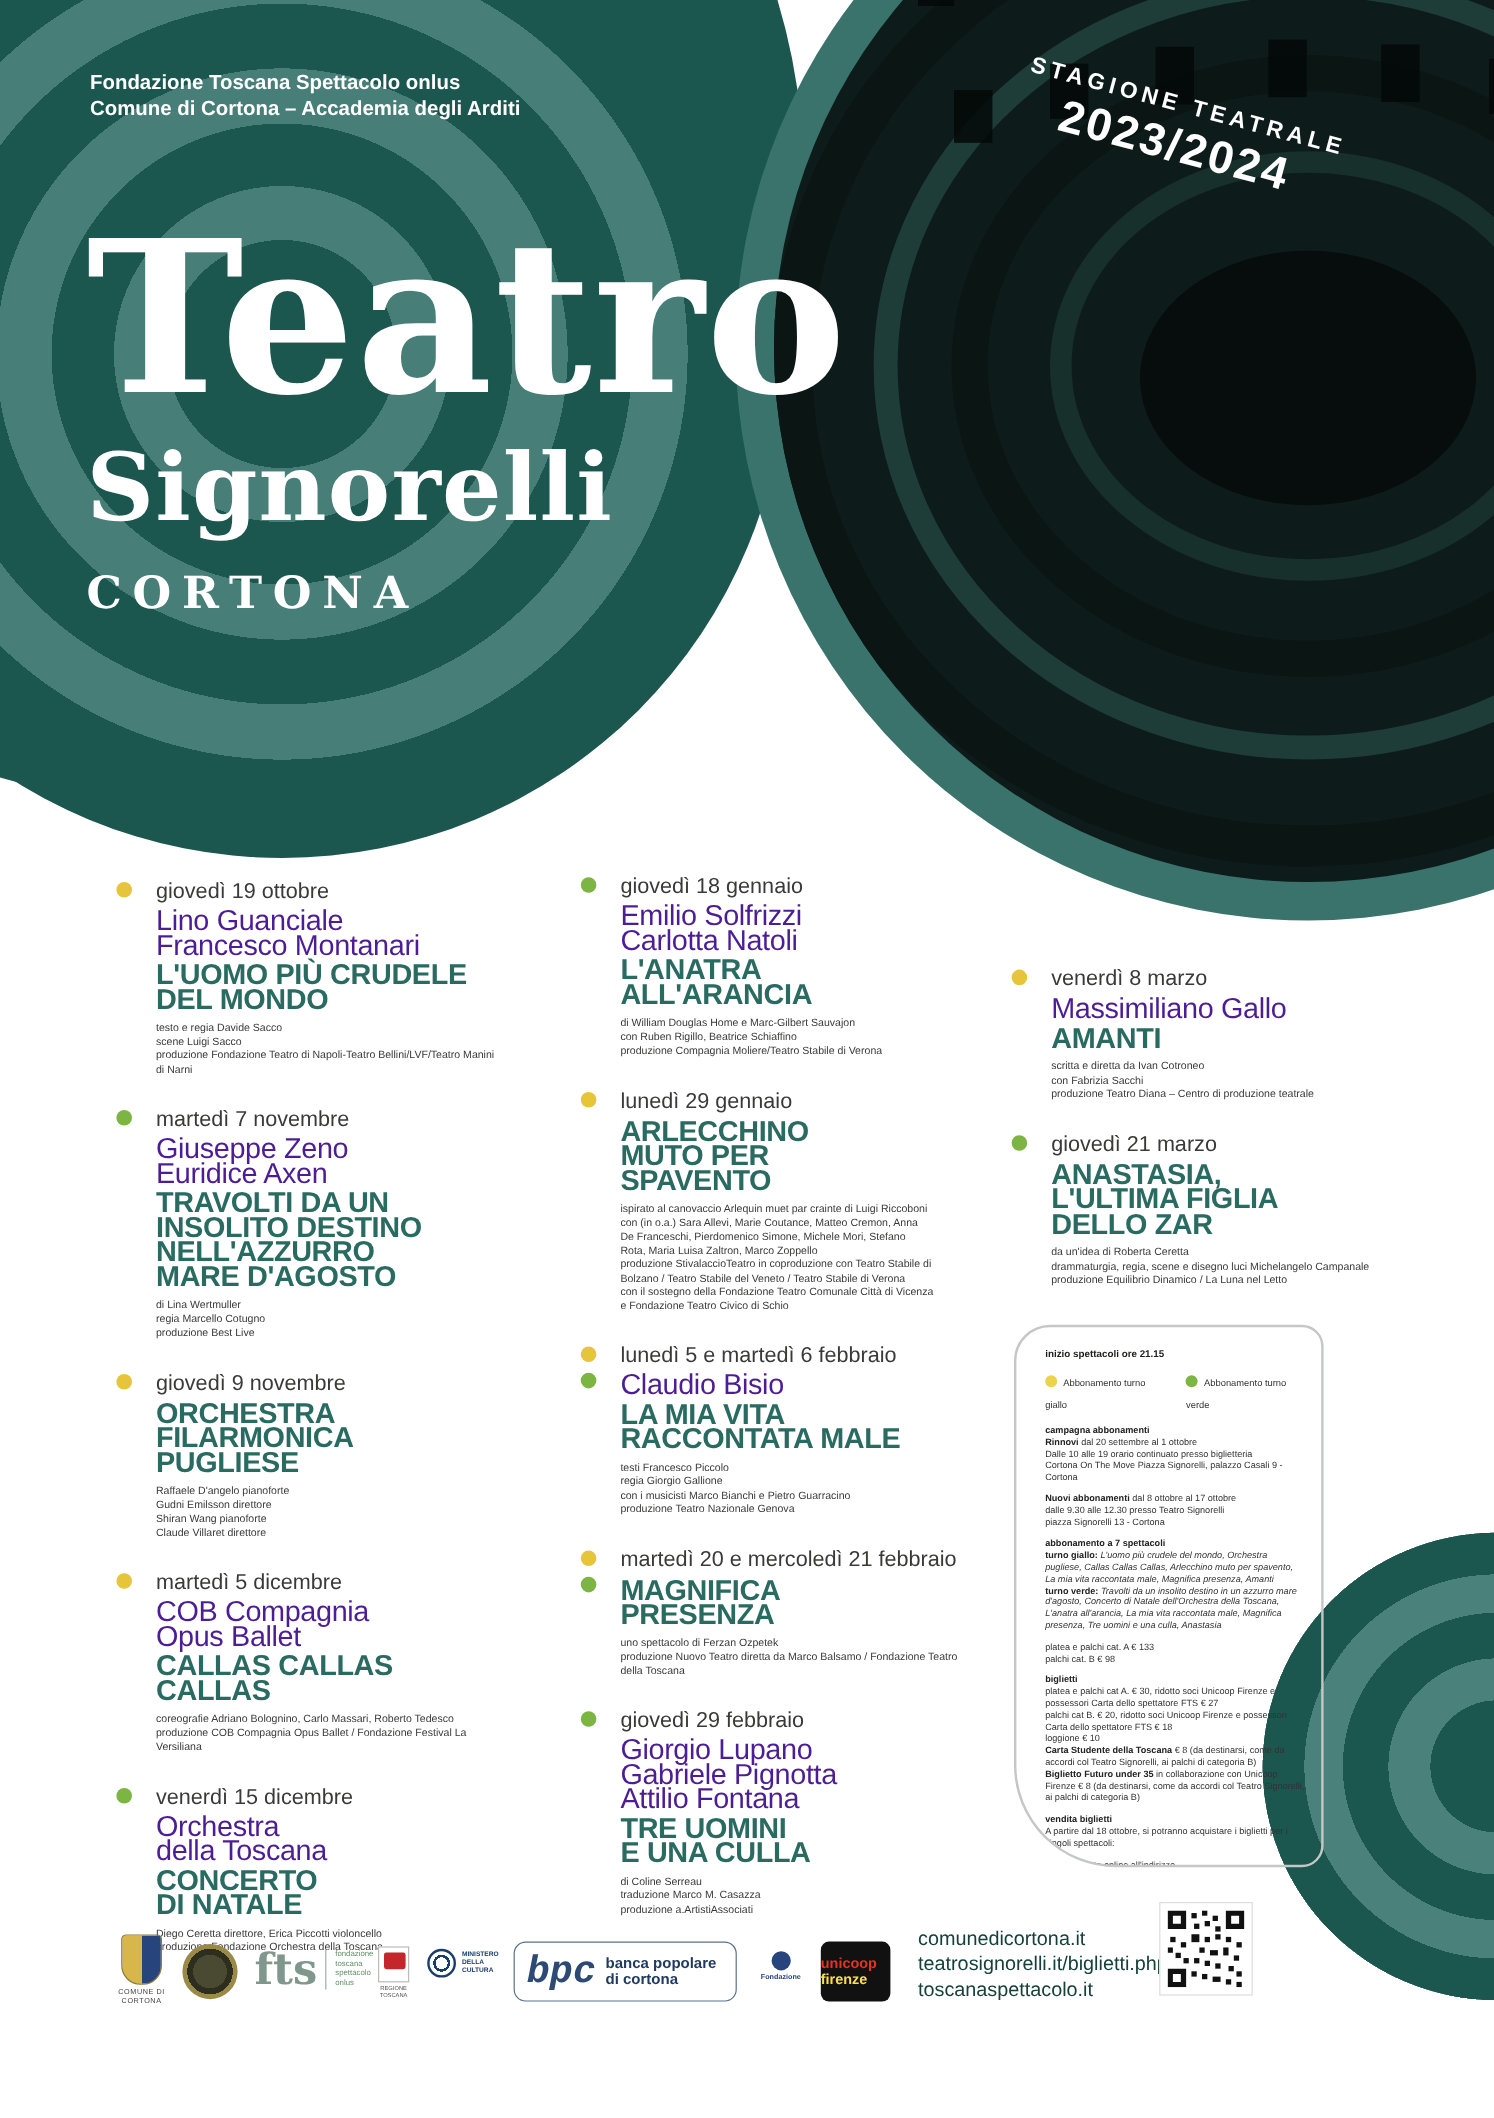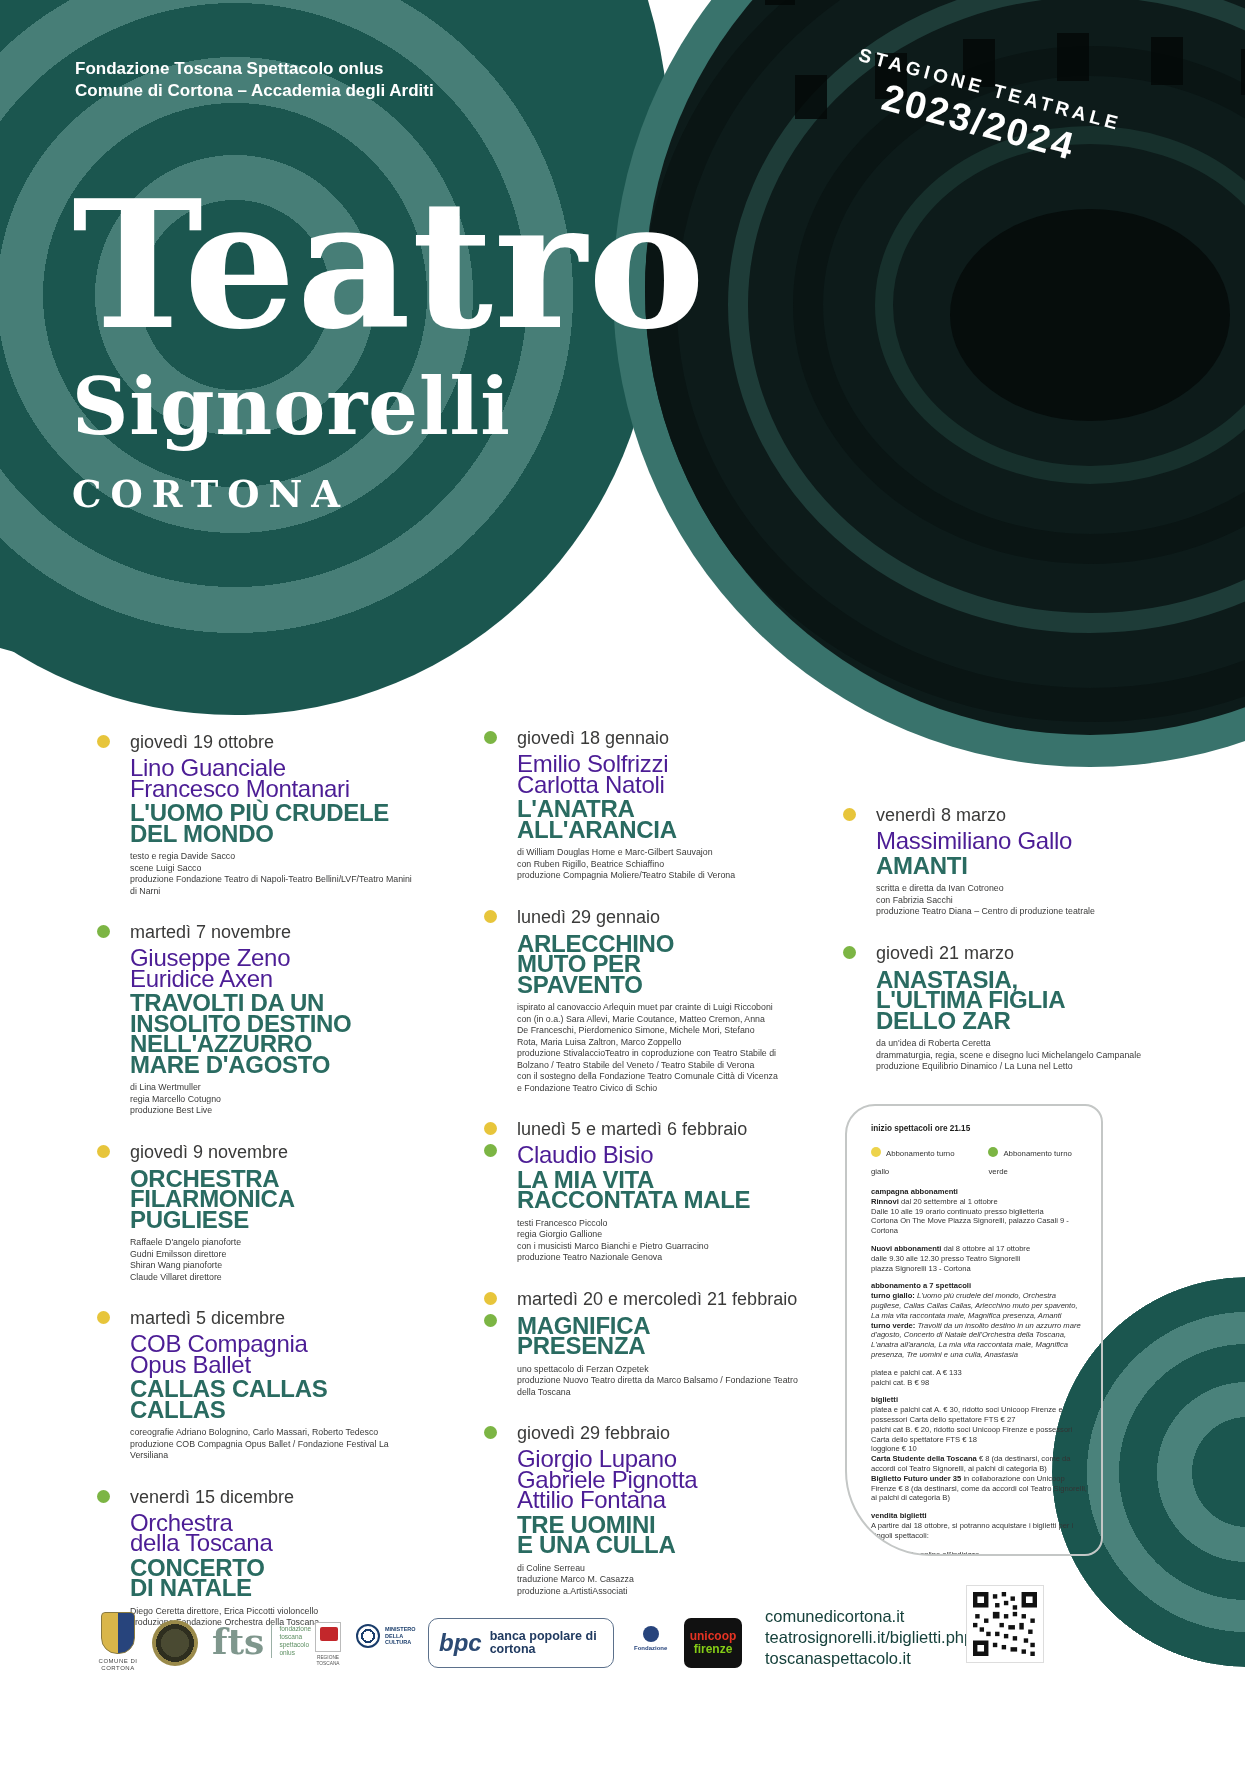--- a/index.html
+++ b/index.html
@@ -70,29 +70,29 @@
   .regione{position:absolute;left:308px;top:42px;width:40px;text-align:center;}
   .regione .rbox{width:26px;height:30px;margin:0 auto;background:#fff;border:1px solid #bbb;position:relative;}
   .regione .rbox:before{content:"";position:absolute;left:4px;top:4px;width:18px;height:14px;background:#c3272b;border-radius:2px;}
   .regione .rlabel{font-size:4.8px;color:#555;margin-top:3px;line-height:5.5px;}
   .ministero{position:absolute;left:356px;top:44px;display:flex;align-items:center;gap:5px;}
   .ministero .memblem{width:24px;height:24px;border-radius:50%;border:2px solid #1a3d6b;
      background:radial-gradient(circle,#fff 0 5px,#1a3d6b 5px 7px,#fff 7px);}
   .ministero .mtxt{font-size:5.5px;color:#1a3d6b;font-weight:bold;line-height:6.5px;white-space:pre-line;}
   .bpc{position:absolute;left:428px;top:38px;width:186px;height:50px;border:1.5px solid #5b708b;border-radius:10px;
      display:flex;align-items:center;gap:8px;padding:0 10px;}
-  .bpc .glyph{font-family:Liberation Sans, sans-serif;font-style:italic;font-size:24px;color:#2c4a73;font-weight:bold;}
+  .bpc .glyph{font-family:Liberation Mono, monospace;font-style:italic;font-size:32px;color:#2c4a73;font-weight:bold;}
   .bpc .bname{font-size:12.5px;font-weight:bold;color:#203a60;line-height:13px;}
   .fond{position:absolute;left:634px;top:46px;text-align:center;}
   .fond .femblem{width:16px;height:16px;border-radius:50%;background:#27447c;margin:0 auto 3px;}
   .fond .ftxt{font-size:6px;color:#27447c;font-weight:bold;}
   .unicoop{position:absolute;left:684px;top:38px;width:58px;height:50px;background:#111;border-radius:7px;
-     display:flex;flex-direction:column;align-items:center;justify-content:center;line-height:13px;}
+     display:flex;flex-direction:column;justify-content:center;line-height:13px;}
   .unicoop .u1{color:#e63323;font-weight:bold;font-size:12px;}
-  .unicoop .u2{color:#84cc16;font-weight:bold;font-size:12px;}
+  .unicoop .u2{color:#fde047;font-weight:bold;font-size:12px;}
   .qr{position:absolute;left:966px;top:5px;width:78px;height:78px;background:#fff;padding:6px;border:1px solid #ddd;}
   .theatre-svg{position:absolute;left:0;top:0;width:100%;height:100%;}
 </style>
 </head>
 <body>
 
 <div class="poster">
 
   <div class="circ bg-big"></div>
   <div class="circ bg-rings"></div>

